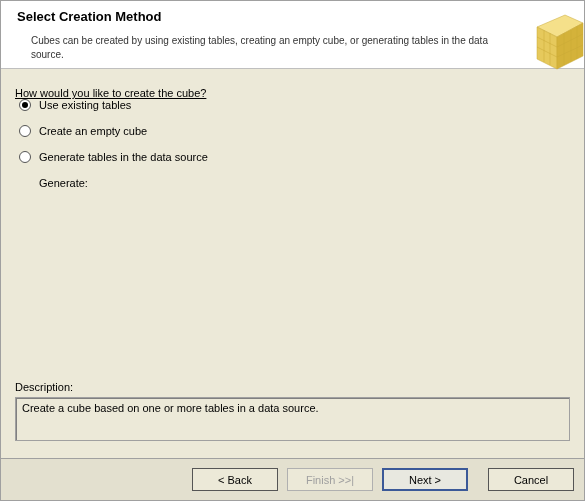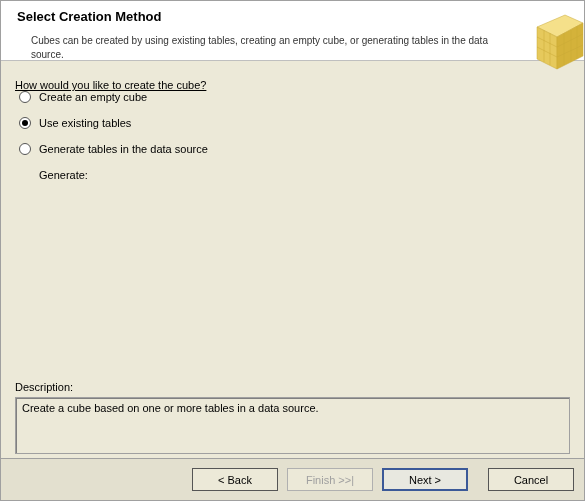--- a/index.html
+++ b/index.html
@@ -12,21 +12,21 @@
   }
   .dialog {
     width: 585px;
     height: 501px;
     background: #ece9d8;
     position: relative;
     border: 1px solid #a0a0a0;
   }
   
   .header {
-    height: 60px;
+    height: 68px;
     background: #ffffff;
     border-bottom: 1px solid #bfbfbf;
     padding: 8px 0 0 16px;
     position: relative;
   }
   .header-title {
     font-size: 13px;
     font-weight: bold;
     color: #000;
   }
@@ -107,21 +107,21 @@
   
   .desc-section {
     position: absolute;
     left: 14px;
     right: 14px;
     top: 380px;
   }
   .desc-label { margin-bottom: 4px; }
   .desc-box {
     width: 100%;
-    height: 57px;
+    height: 44px;
     background: #ece9d8;
     border: 1px solid #a0a0a0;
     box-shadow: inset 1px 1px 0 #808080;
     padding: 4px 6px;
     font-size: 11px;
     color: #000;
   }
 
   
   .footer {
@@ -185,27 +185,27 @@
           <line x1="48" y1="56" x2="74" y2="44" stroke="#c9a936" stroke-width="0.5"></line>
         </g>
       </svg>
     </div>
   </div>
 
   <div class="body">
     <div class="question">How would you like to create the cube?</div>
 
     <div class="radio-row">
+      <span class="radio selected"></span>
+      <span>Use existing tables</span>
+    </div>
+
+    <div class="radio-row">
       <span class="radio"></span>
       <span>Create an empty cube</span>
-    </div>
-
-    <div class="radio-row">
-      <span class="radio selected"></span>
-      <span>Use existing tables</span>
     </div>
 
     <div class="radio-row">
       <span class="radio"></span>
       <span>Generate tables in the data source</span>
     </div>
 
     <div class="template-section">
       <div class="template-label">Generate:</div>
     </div>

